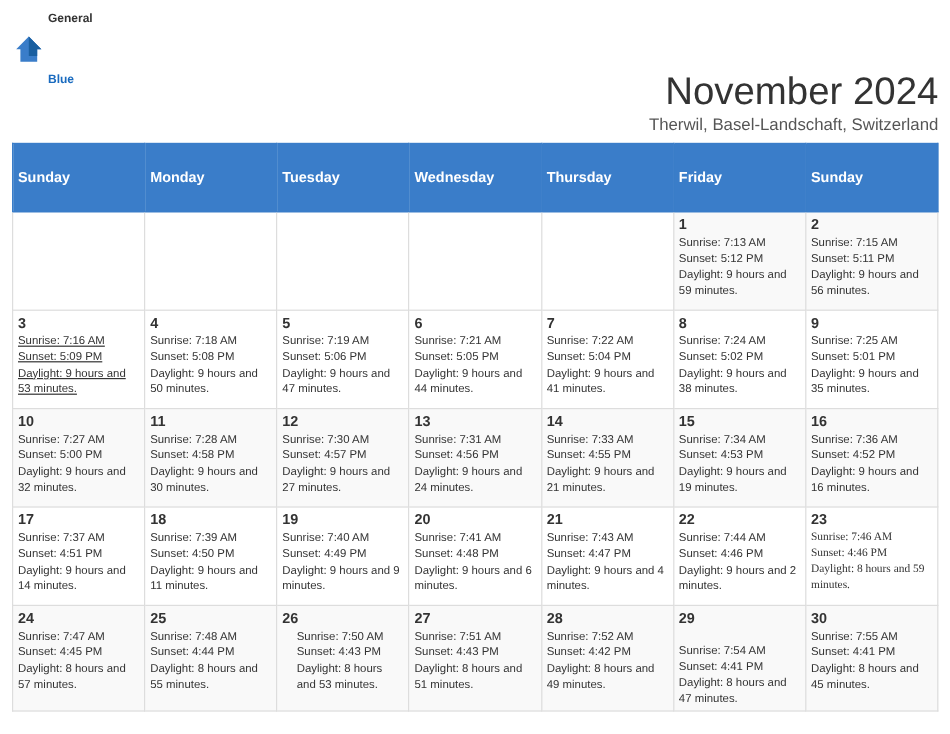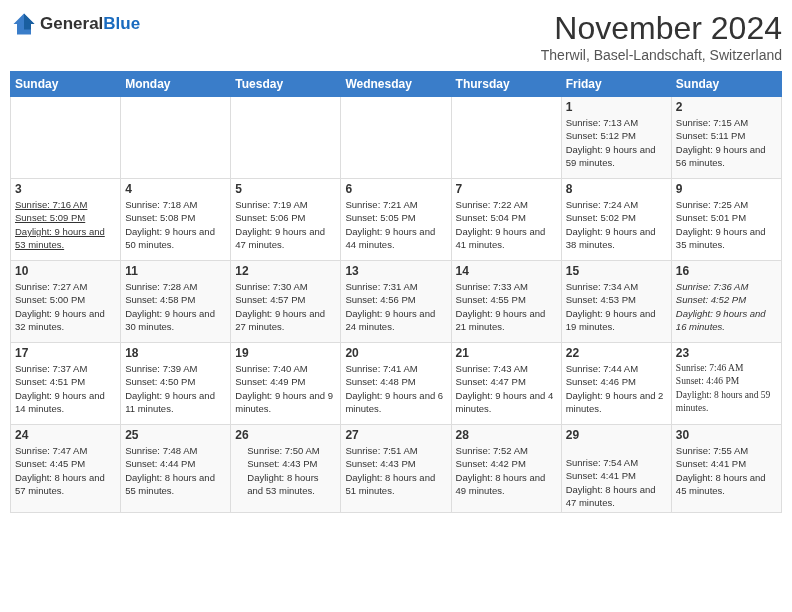--- a/index.html
+++ b/index.html
@@ -16,54 +16,56 @@
       justify-content: space-between;
       margin-bottom: 8px;
     }
     .logo {
       display: flex;
       align-items: center;
       gap: 2px;
     }
     .logo-text {
       display: flex;
-      flex-direction: row;
-      font-size: 17px;
+      flex-direction: column;
+      font-size: 10px;
       font-weight: bold;
       line-height: 1.1;
+      gap: 40px;
     }
     .logo-general { color: #333; }
     .logo-blue { color: #1a6bbf; }
     .logo-icon {
       width: 28px;
       height: 28px;
     }
     .title-section {
       text-align: right;
     }
     .month-title {
       font-size: 32px;
       font-weight: normal;
       color: #333;
+      margin-top: 48px;
     }
     .subtitle {
       font-size: 14px;
       color: #555;
     }
     .calendar {
       width: 100%;
       border-collapse: collapse;
       table-layout: fixed;
     }
     .calendar thead tr th {
       background-color: #3a7dc9;
       color: #fff;
       text-align: left;
       font-size: 12px;
-      padding: 5px 4px;
+      padding: 21px 4px;
       border: 1px solid #3a7dc9;
       font-weight: bold;
     }
     .calendar tbody tr td {
       vertical-align: top;
       border: 1px solid #ddd;
       padding: 3px 4px;
       font-size: 10px;
       color: #333;
       height: 82px;
@@ -216,21 +218,21 @@
 Daylight: 9 hours and 21 minutes.</div>
         </td>
         <td>
           <span class="day-number">15</span>
           <div class="day-info" style="white-space: pre-line;">Sunrise: 7:34 AM
 Sunset: 4:53 PM
 Daylight: 9 hours and 19 minutes.</div>
         </td>
         <td>
           <span class="day-number">16</span>
-          <div class="day-info" style="white-space: pre-line; font-style: italic;">Sunrise: 7:36 AM
+          <div class="day-info" style="white-space: pre-line;">Sunrise: 7:36 AM
 Sunset: 4:52 PM
 Daylight: 9 hours and 16 minutes.</div>
         </td>
       </tr>
       <tr>
         <td>
           <span class="day-number">17</span>
           <div class="day-info" style="white-space: pre-line;">Sunrise: 7:37 AM
 Sunset: 4:51 PM
 Daylight: 9 hours and 14 minutes.</div>

